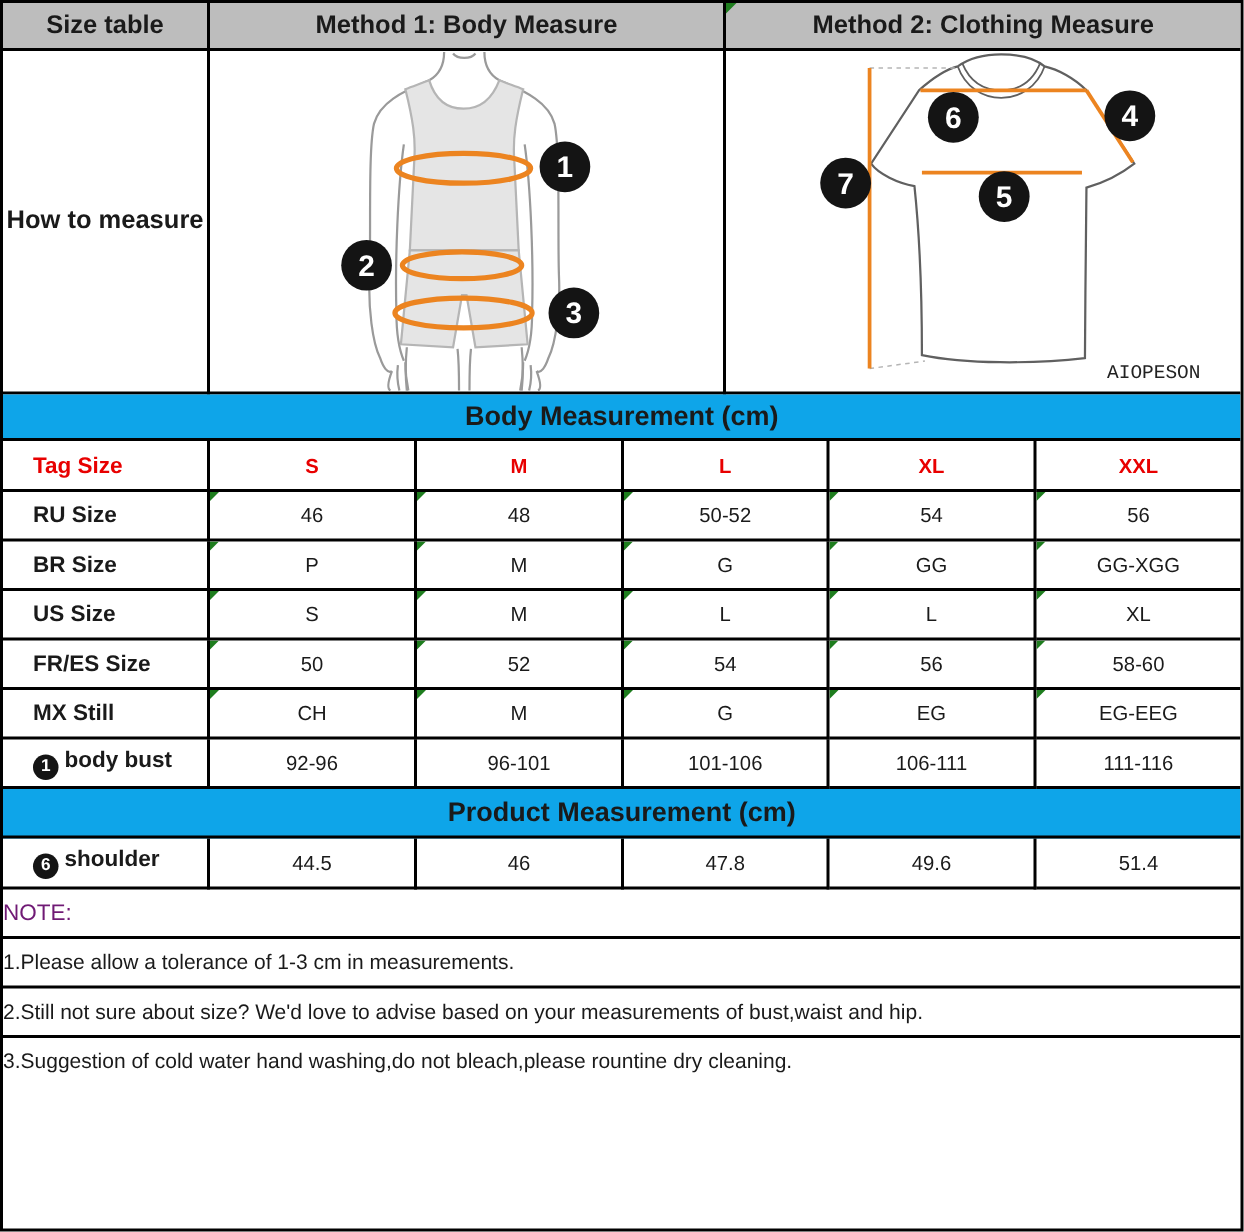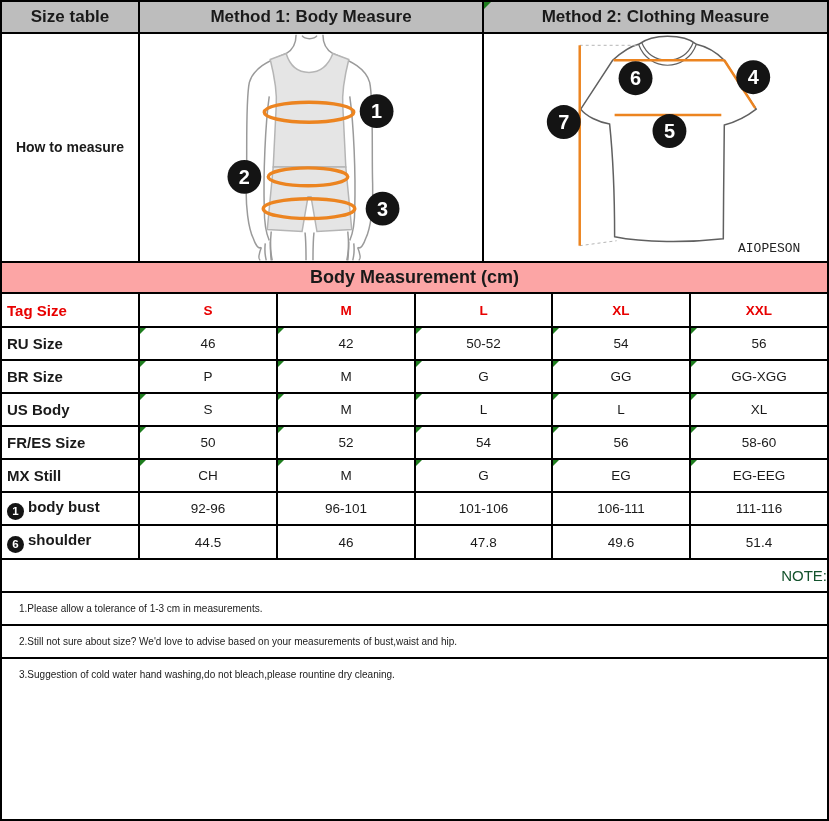--- a/index.html
+++ b/index.html
@@ -10,54 +10,54 @@
   }
   table{ border-collapse:collapse; table-layout:fixed; width:825px; }
   td{ border-right:2px solid #000; border-bottom:2px solid #000; vertical-align:middle; overflow:hidden; }
   td:last-child{ border-right:none; }
 
   
   .hdr td{ height:31px; background:#bdbdbd; text-align:center;
            font-weight:bold; font-size:17px; }
   
   .illus td{ height:227px; background:#fff; padding:0; }
-  .howto{ text-align:center; font-weight:bold; font-size:14px; line-height:1.65; }
+  .howto{ text-align:center; font-weight:bold; font-size:17px; line-height:1.65; }
   .illus-box{ width:100%; height:227px; display:block; }
 
   
-  .band{ height:31px; border-bottom:2px solid #000; background:#fca5a5;
+  .band{ height:31px; border-bottom:2px solid #000; background:#0ea5e9;
          text-align:center; font-weight:bold; font-size:18px; line-height:29px; }
   .band.b2{ height:33px; line-height:31px; }
 
   
   .mtable td{ height:33px; font-size:13.5px; text-align:center; }
-  .mtable td.lbl{ text-align:left; padding-left:5px; font-weight:bold; font-size:15px; }
+  .mtable td.lbl{ text-align:left; padding-left:20px; font-weight:bold; font-size:15px; }
   .red{ color:#e80000; font-weight:bold; font-size:14px; }
   .lbl.red{ font-size:15px; }
 
   
   .gm{ position:relative; }
   .gm::before{
     content:""; position:absolute; top:0; left:0; width:0; height:0;
     border-top:6px solid #1e7d1e; border-right:6px solid transparent;
   }
   .hdr td.gm::before{ border-top:7px solid #1e7d1e; border-right:7px solid transparent; }
 
   
   .badge{
     display:inline-block; width:17px; height:17px; border-radius:50%;
     background:#141414; color:#fff; font-size:11.5px; font-weight:bold;
     line-height:17px; text-align:center; margin-right:4px; vertical-align:-3px;
   }
 
   
-  .note-title{ height:33px; border-bottom:2px solid #000; text-align:right;
-               color:#14532d; font-size:15px; line-height:31px; }
-  .note-row{ height:33px; border-bottom:2px solid #000; font-size:10px;
-             line-height:31px; padding-left:17px; white-space:nowrap; }
+  .note-title{ height:33px; border-bottom:2px solid #000; text-align:left;
+               color:#701a75; font-size:15px; line-height:31px; }
+  .note-row{ height:33px; border-bottom:2px solid #000; font-size:14px;
+             line-height:31px; padding-left:0; white-space:nowrap; }
   .note-row.last{ border-bottom:none; }
 
   svg text.mark{ font-family:"Liberation Sans",sans-serif; font-weight:bold;
                  font-size:20px; fill:#fff; text-anchor:middle; }
   svg text.brand{ font-family:"Liberation Mono","DejaVu Sans Mono",monospace;
                   font-size:13px; fill:#222; text-anchor:middle; letter-spacing:0px; }
 </style>
 </head>
 <body>
 
@@ -178,35 +178,35 @@
       <td class="lbl red">Tag Size</td>
       <td class="red">S</td>
       <td class="red">M</td>
       <td class="red">L</td>
       <td class="red">XL</td>
       <td class="red">XXL</td>
     </tr>
     <tr>
       <td class="lbl">RU Size</td>
       <td class="gm">46</td>
-      <td class="gm">42</td>
+      <td class="gm">48</td>
       <td class="gm">50-52</td>
       <td class="gm">54</td>
       <td class="gm">56</td>
     </tr>
     <tr>
       <td class="lbl">BR Size</td>
       <td class="gm">P</td>
       <td class="gm">M</td>
       <td class="gm">G</td>
       <td class="gm">GG</td>
       <td class="gm">GG-XGG</td>
     </tr>
     <tr>
-      <td class="lbl">US Body</td>
+      <td class="lbl">US Size</td>
       <td class="gm">S</td>
       <td class="gm">M</td>
       <td class="gm">L</td>
       <td class="gm">L</td>
       <td class="gm">XL</td>
     </tr>
     <tr>
       <td class="lbl">FR/ES Size</td>
       <td class="gm">50</td>
       <td class="gm">52</td>
@@ -228,20 +228,21 @@
       </td>
       <td>92-96</td>
       <td>96-101</td>
       <td>101-106</td>
       <td>106-111</td>
       <td>111-116</td>
     </tr>
   </tbody>
     </table>
 
+  <div class="band b2">Product Measurement (cm)</div>
 
   <table class="mtable">
     <colgroup>
         <col style="width:137px">
         <col style="width:138px">
         <col style="width:138px">
         <col style="width:137px">
         <col style="width:138px">
         <col style="width:137px">
       </colgroup>

